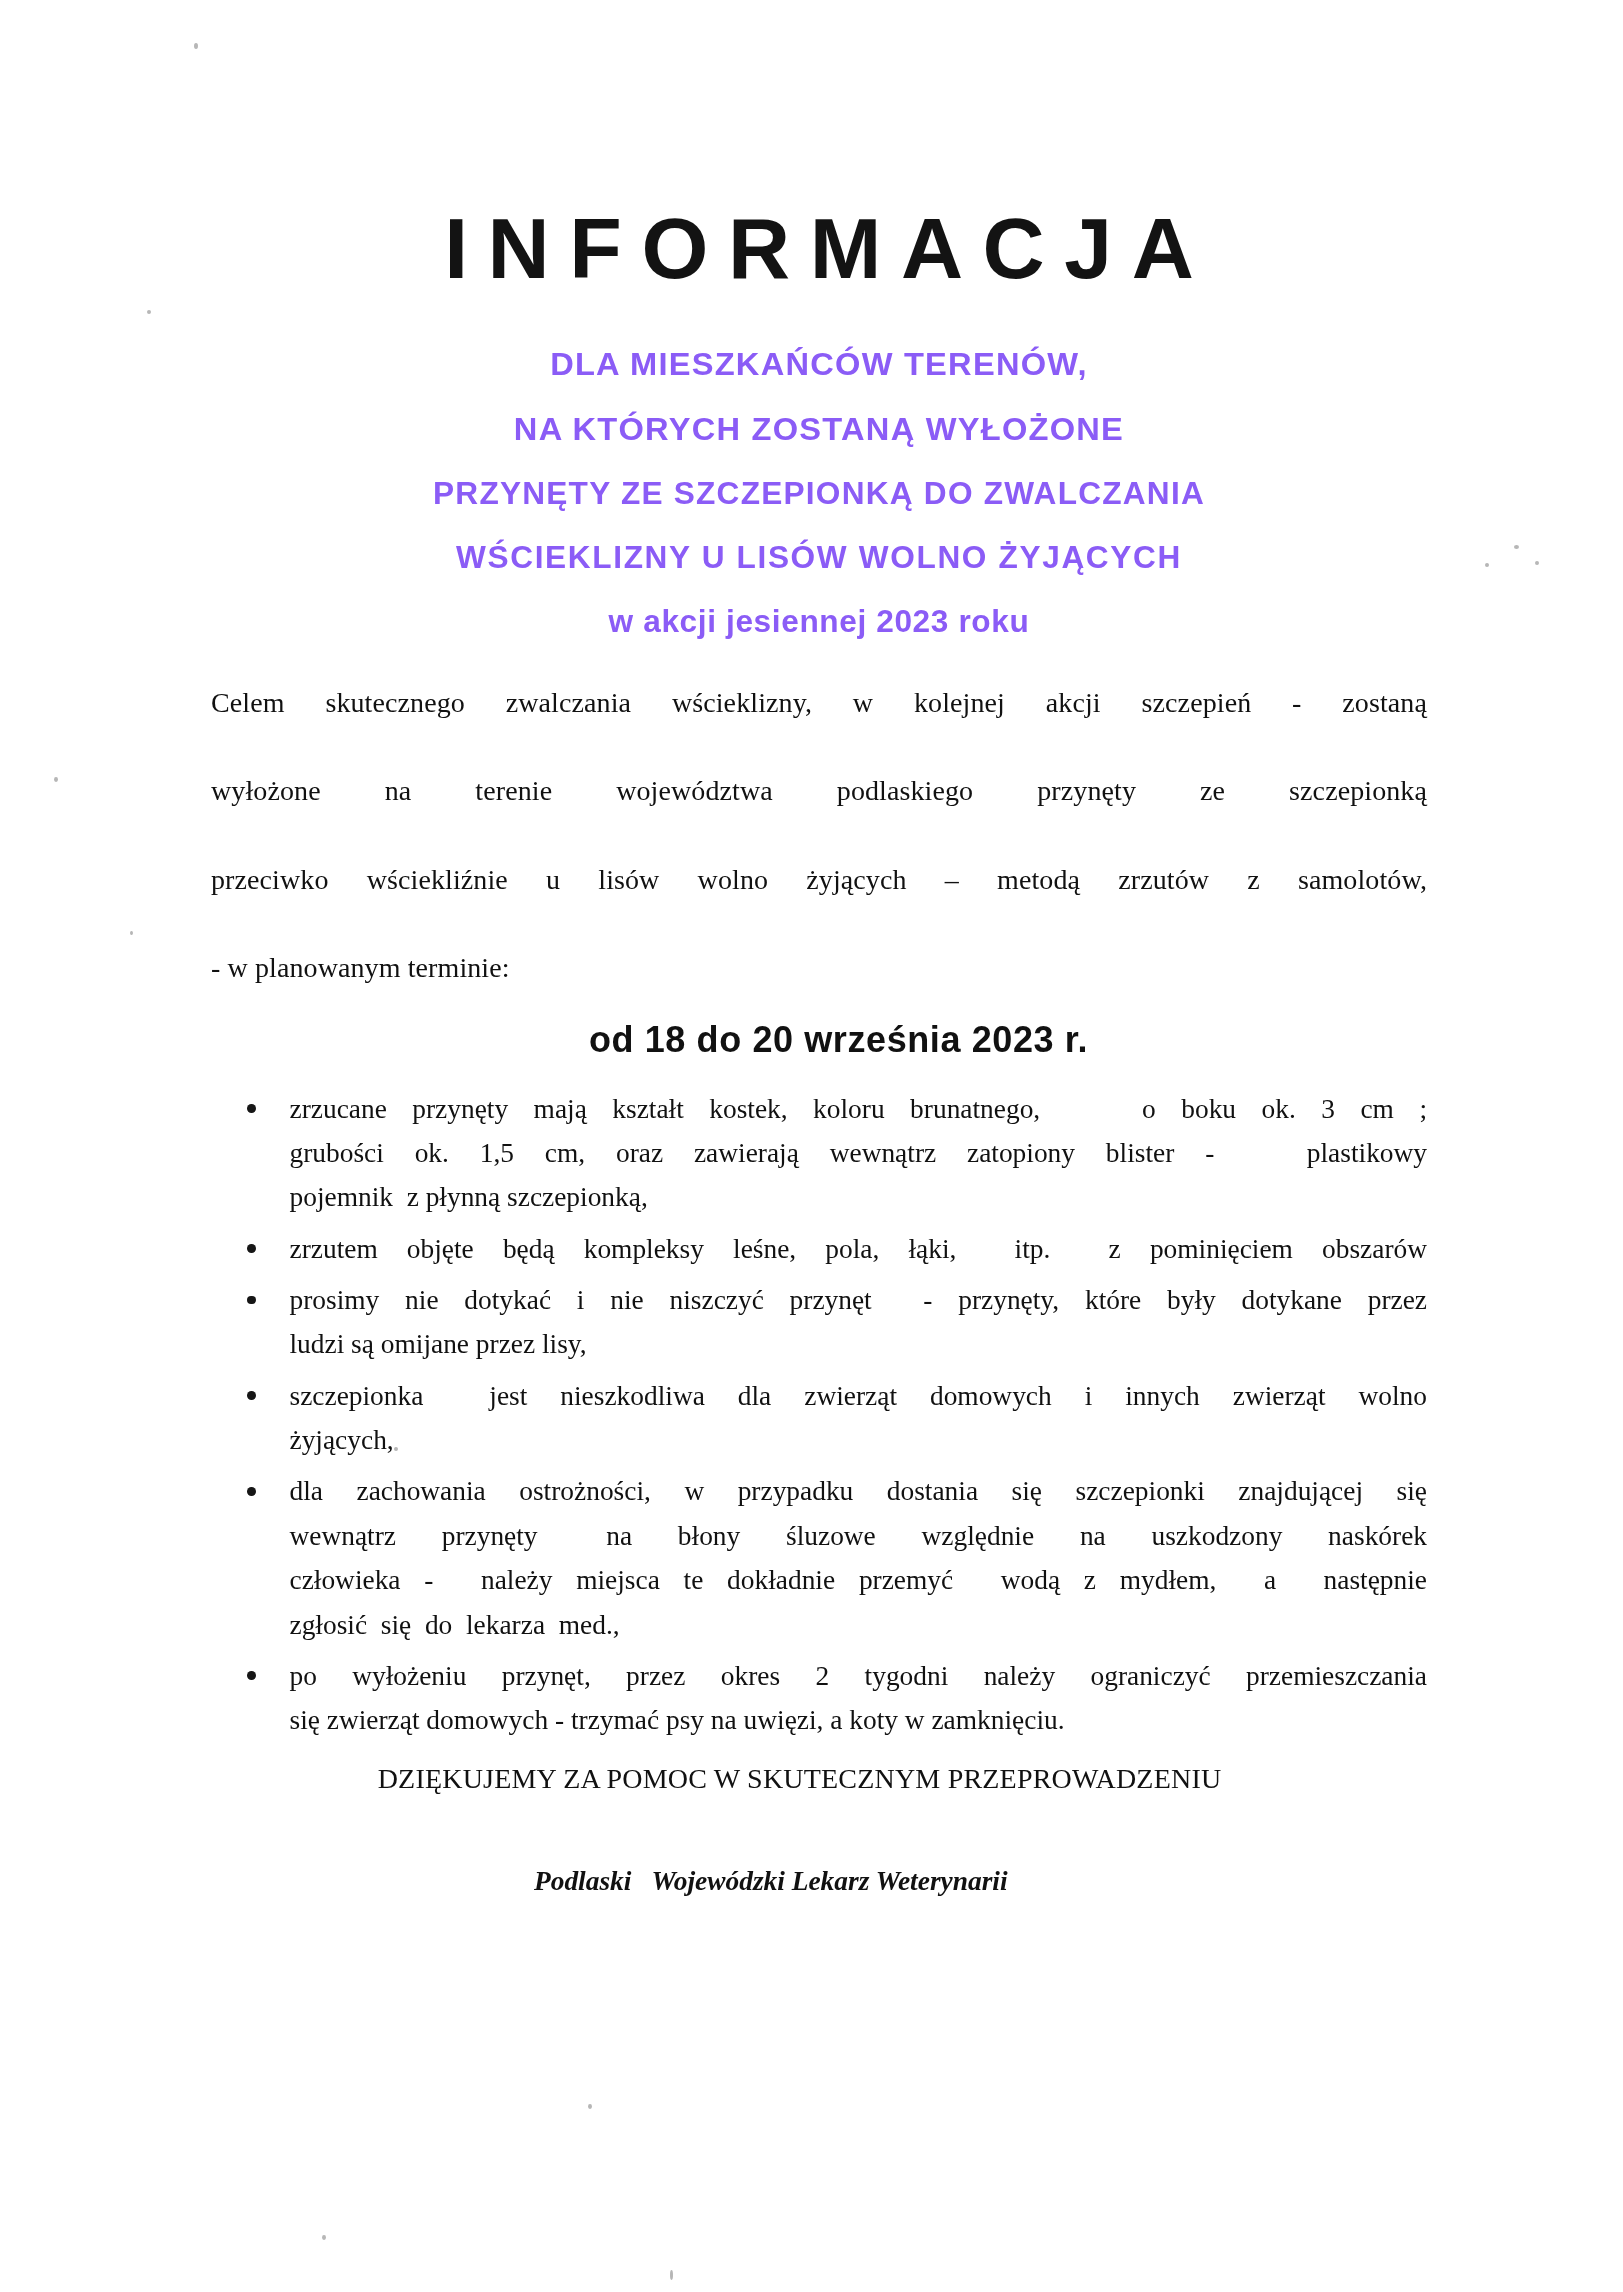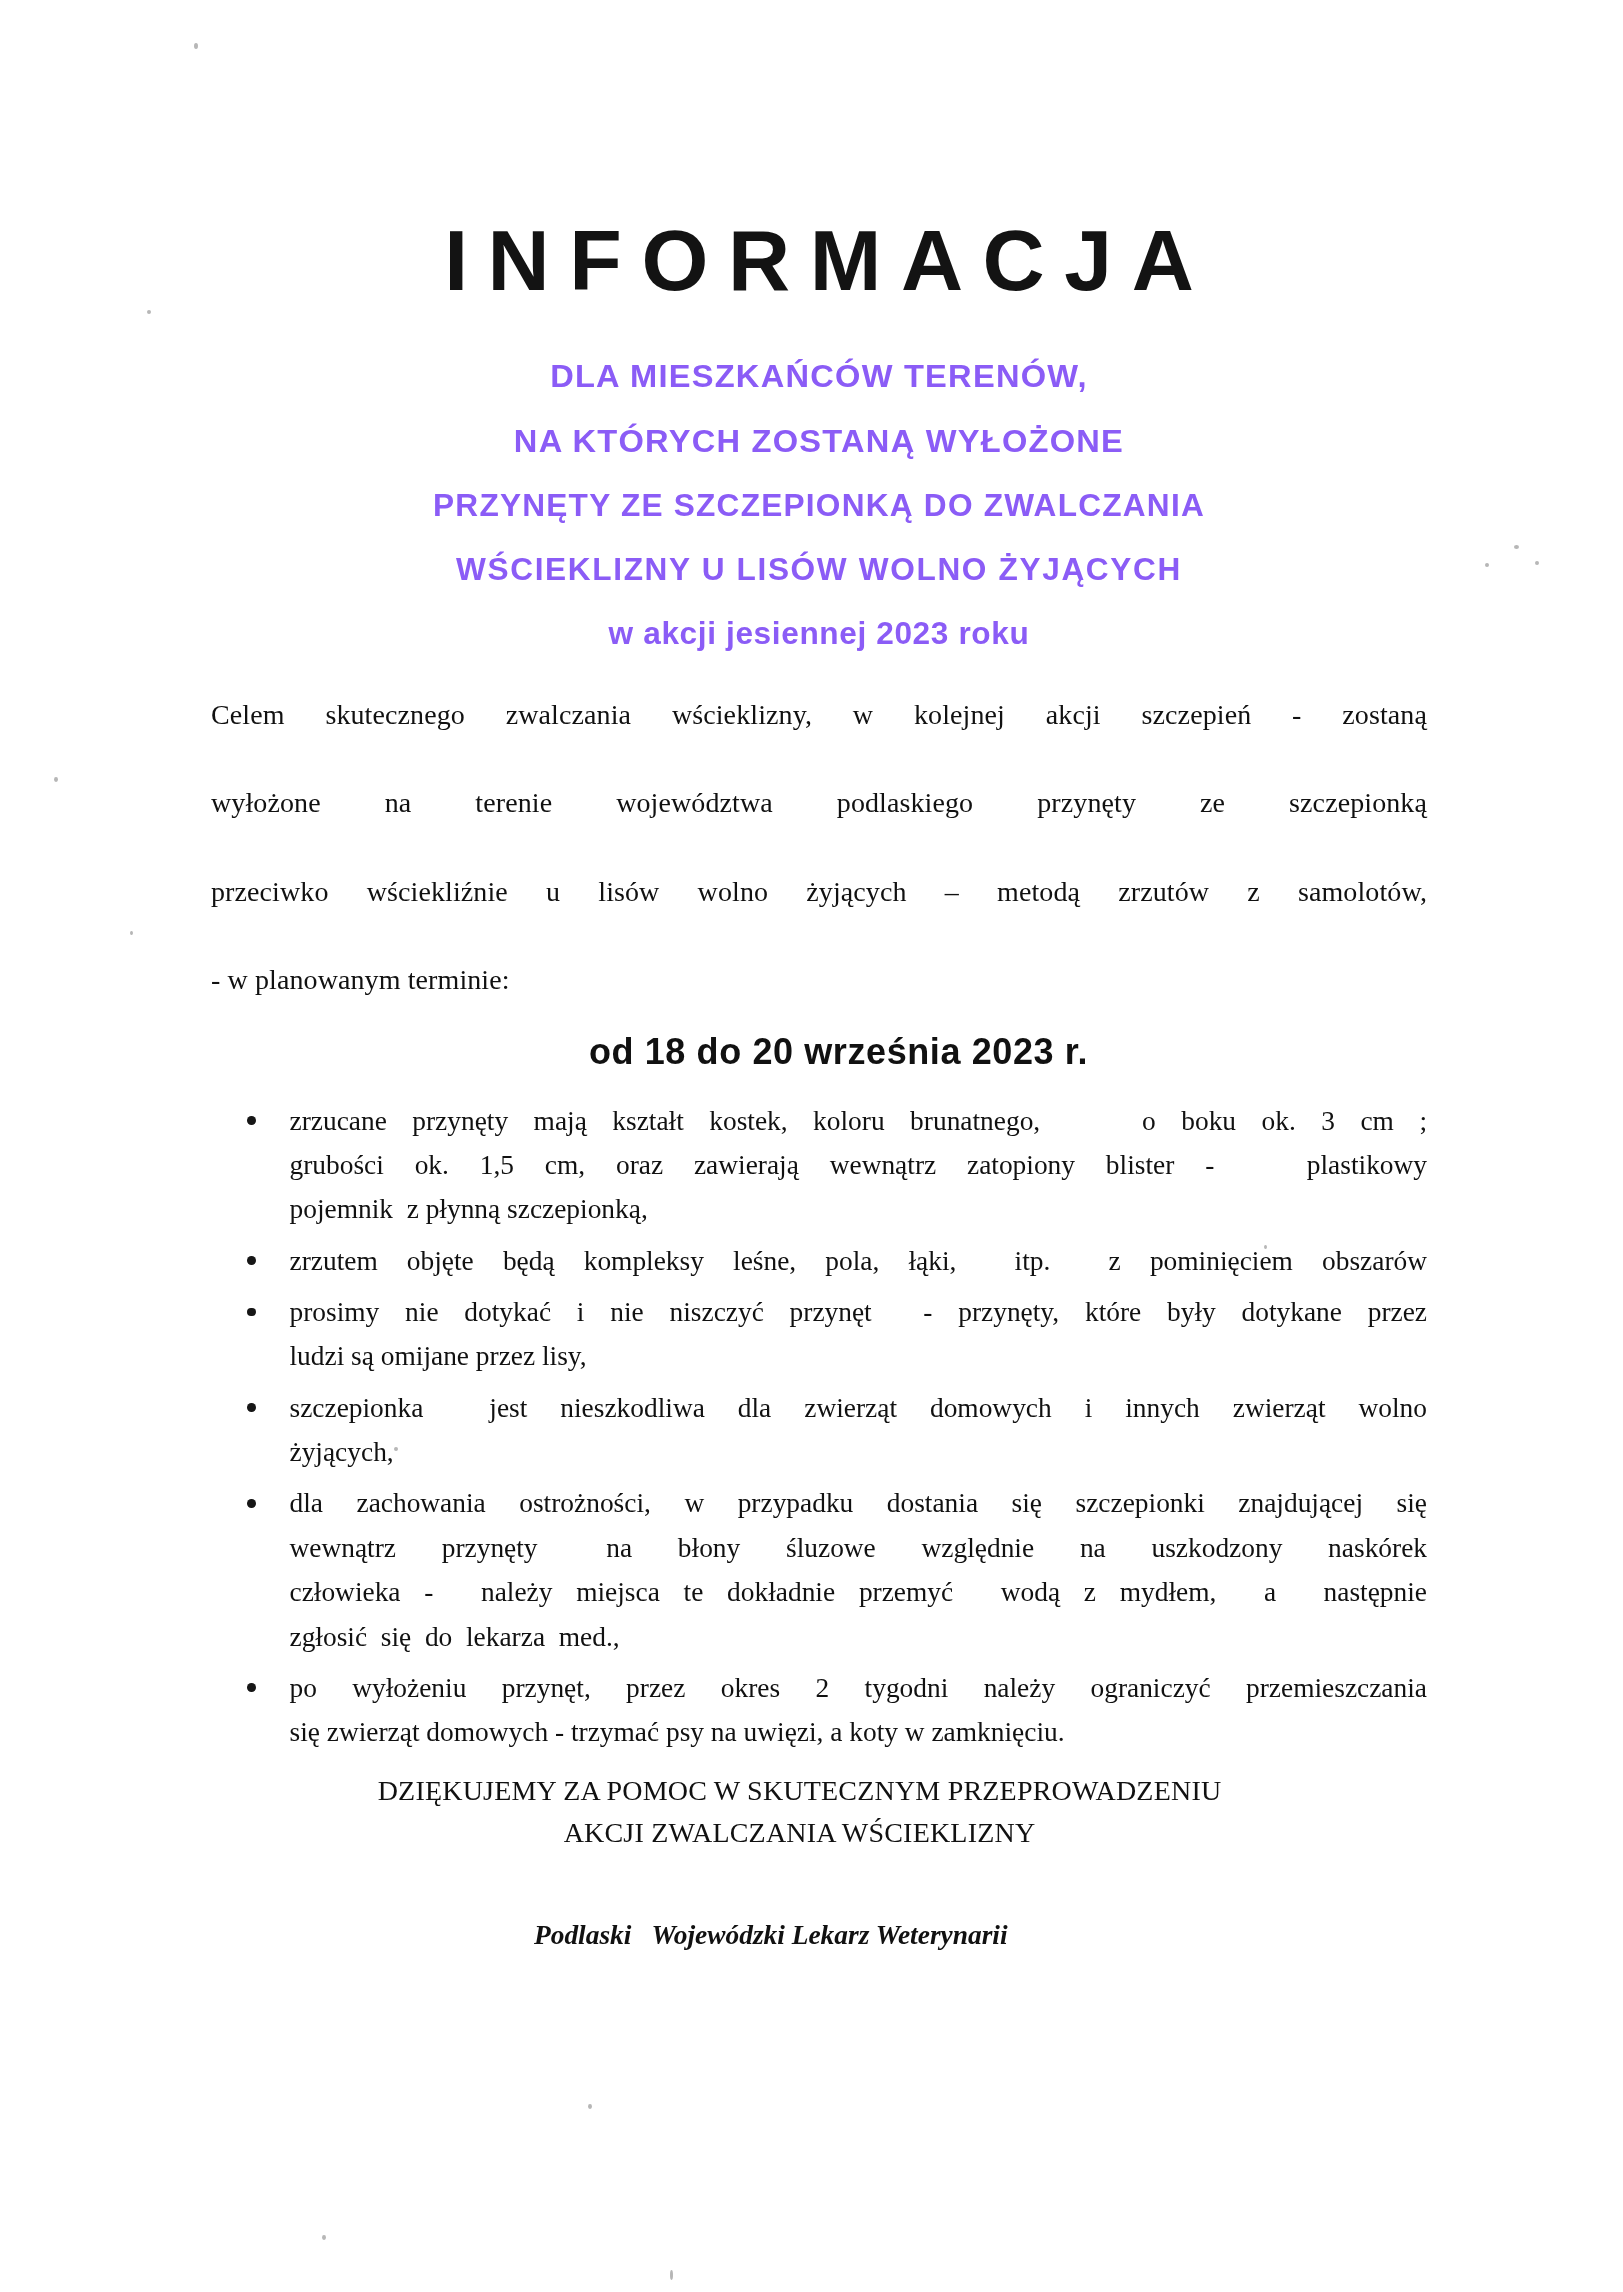--- a/index.html
+++ b/index.html
@@ -25,21 +25,21 @@
     opacity: .5;
   }
   .speck {
     position: absolute;
     background: #6f6f6f;
     border-radius: 50%;
   }
 
   .page {
     position: absolute;
-    left: 0; top: 12px;
+    left: 0; top: 0;
     width: 1623px;
     height: 1995px;
     box-sizing: border-box;
     padding: 0 196px 0 211px;
   }
 
   
   .masthead {
     text-align: center;
     font-family: "Liberation Sans", "DejaVu Sans", sans-serif;
@@ -233,21 +233,20 @@
     <li>
       <span class="dot"></span>
       <span class="pl">po wyłożeniu przynęt, przez okres 2 tygodni należy ograniczyć przemieszczania</span>
       <span class="pl free">się zwierząt domowych - trzymać psy na uwięzi, a koty w zamknięciu.</span>
     </li>
 
   </ul>
 
   <div class="closing">
     <span>DZIĘKUJEMY ZA POMOC W SKUTECZNYM  PRZEPROWADZENIU</span>
-    <span>AKCJI  ZWALCZANIA WŚCIEKLIZNY</span>
   </div>
 
   <div class="signature">
     <span>Podlaski   Wojewódzki Lekarz Weterynarii</span>
   </div>
 
 </div>
 
 
 </body></html>

